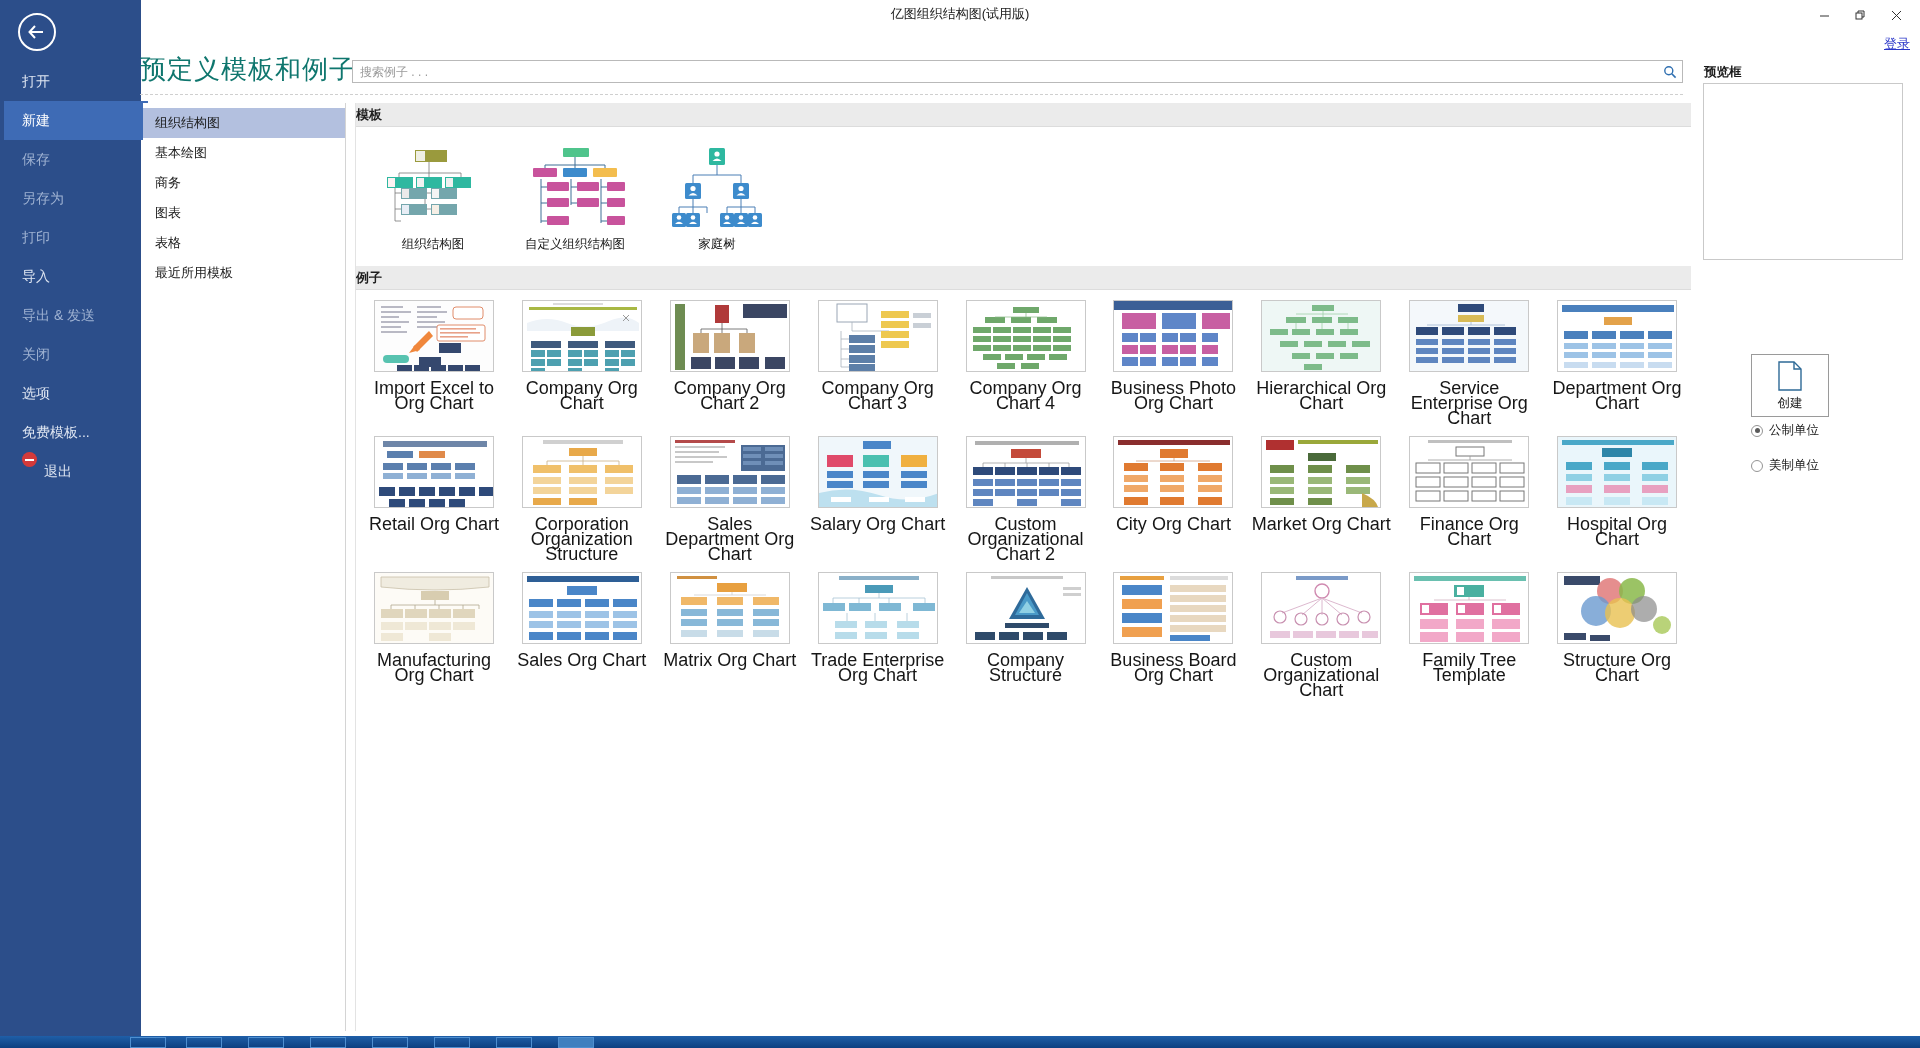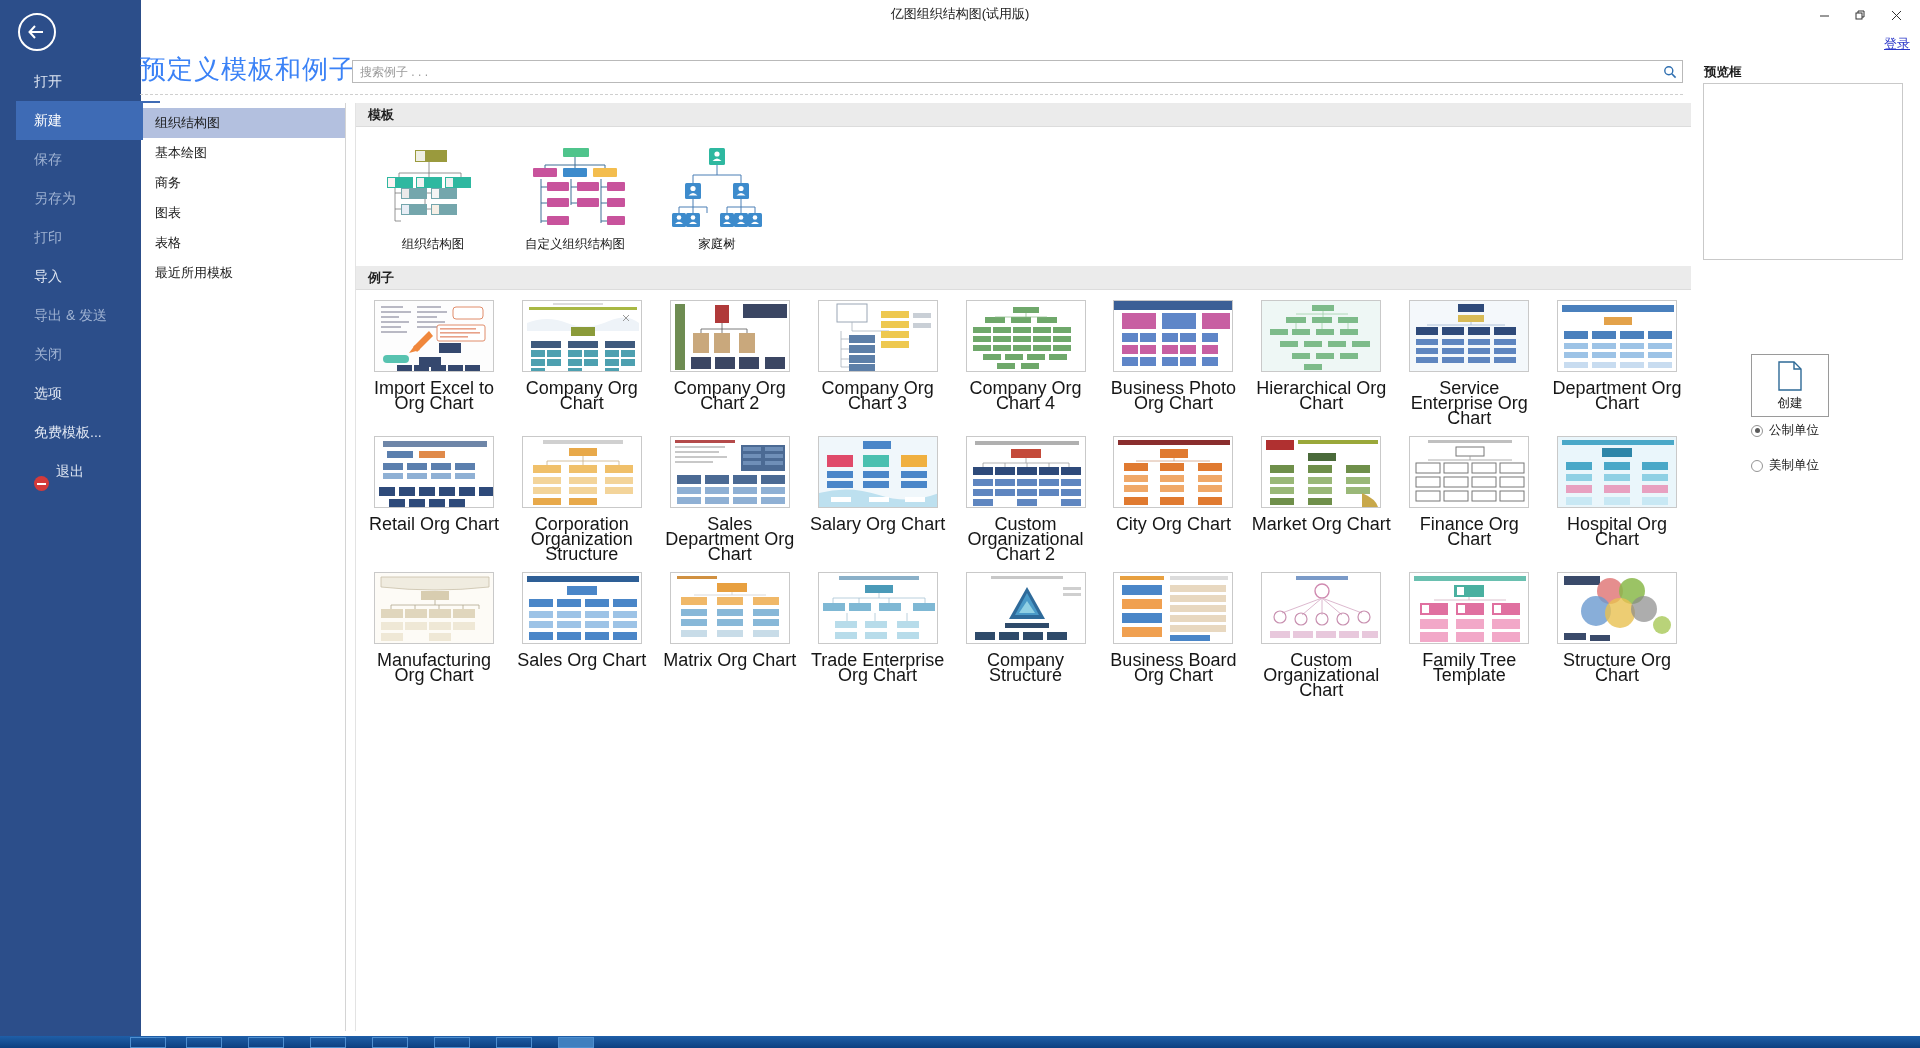--- a/index.html
+++ b/index.html
@@ -46,44 +46,44 @@
     background: #2c4e8a;
   }
   .back-circle {
     position: absolute; top: 13px; left: 18px;
     width: 38px; height: 38px; border-radius: 50%;
     border: 2px solid #ffffff;
     display: flex; align-items: center; justify-content: center;
     cursor: pointer;
   }
   .back-circle svg { display: block; }
-  .nav-list { position: absolute; top: 62px; left: 16px; width: 144px; }
+  .nav-list { position: absolute; top: 62px; left: 4px; width: 144px; }
   .nav-item {
     height: 39px; line-height: 39px;
     padding-left: 18px;
     font-size: 14px; color: #dfe6f2;
     cursor: pointer;
     white-space: nowrap;
   }
   .nav-item.dim { color: #9fb2d2; }
   .nav-item.active { background: #3e6bb5; color: #ffffff; }
-  .nav-item.exit { display: flex; align-items: flex-end; gap: 7px; }
+  .nav-item.exit { display: flex; align-items: flex-start; gap: 7px; }
   .exit-icon {
     width: 15px; height: 15px; border-radius: 50%;
     background: #d43a3a; position: relative; flex: 0 0 auto;
   }
   .exit-icon::after {
     content: ""; position: absolute; left: 3px; top: 6.5px;
     width: 9px; height: 2.5px; background: #ffffff;
   }
 
   
   .page-title {
     position: absolute; top: 52px; left: 140px;
-    font-size: 26px; color: #3b82f6; letter-spacing: 1px;
+    font-size: 26px; color: #0f766e; letter-spacing: 1px;
   }
   .search-wrap {
     position: absolute; top: 60px; left: 352px; width: 1331px; height: 23px;
     border: 1px solid #b9b9b9; background: #ffffff;
     display: flex; align-items: center;
   }
   .search-input {
     flex: 1; border: none; outline: none; height: 21px;
     padding-left: 7px; font-size: 12px; color: #333;
     background: transparent;
@@ -113,21 +113,20 @@
   .content {
     position: absolute; top: 103px; left: 355px;
     width: 1336px; height: 928px;
     background: #ffffff;
     border-left: 1px solid #e3e3e3;
     overflow: hidden;
   }
   .section-head {
     background: #ebebeb; height: 24px; line-height: 24px;
     font-size: 13px; font-weight: bold; color: #1f1f1f;
-    padding-left: 12px;
     border-bottom: 1px solid #dcdcdc;
   }
   .tpl-grid {
     display: flex; padding: 16px 0 0 6px; gap: 0;
   }
   .tpl-cell {
     width: 142px; text-align: center; cursor: pointer;
     padding: 0 4px 14px 4px;
   }
   .tpl-thumb {

